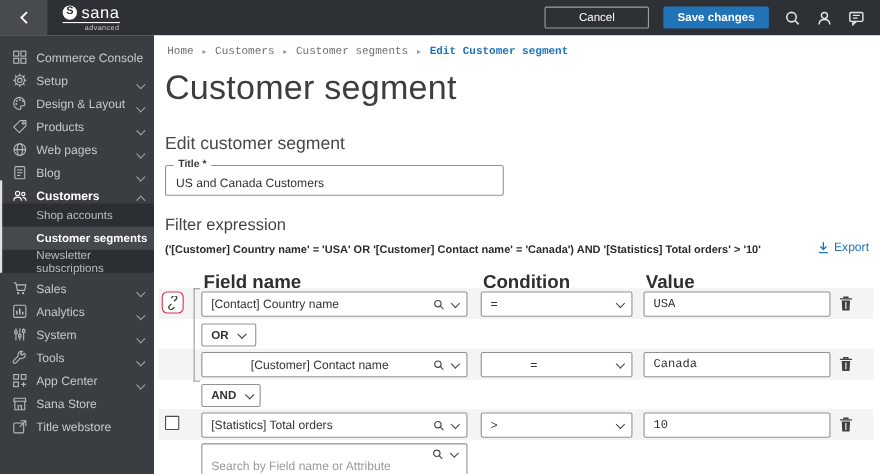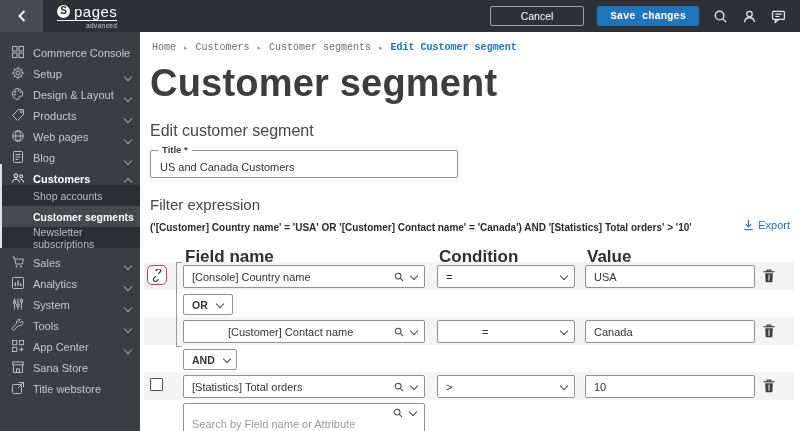--- a/index.html
+++ b/index.html
@@ -8,21 +8,21 @@
   
   .topbar{position:absolute;top:0;left:0;width:800px;height:32px;background:#2d3135;display:flex;align-items:center;z-index:5;}
   .back-btn{width:43px;height:32px;background:#474a4f;display:flex;align-items:center;justify-content:center;cursor:pointer;flex:none;}
   .logo{display:flex;flex-direction:column;margin-left:14px;}
   .logo-main{display:flex;align-items:center;gap:4px;border-bottom:1px solid #fff;padding-bottom:1px;}
   .logo-s{width:13px;height:13px;border-radius:50%;background:#fff;color:#2d3135;font-weight:bold;font-size:10px;display:flex;align-items:center;justify-content:center;line-height:1;}
   .logo-word{color:#fff;font-size:15px;letter-spacing:.5px;line-height:1;}
   .logo-sub{color:#c9ccce;font-size:6.5px;align-self:flex-end;letter-spacing:.4px;margin-top:1px;}
   .topbar-right{margin-left:auto;display:flex;align-items:center;gap:13px;padding-right:14px;}
   .btn-cancel{border:1px solid #9aa0a6;color:#fff;font-size:10.5px;padding:3px 30px;border-radius:2px;background:transparent;cursor:pointer;font-family:inherit;}
-  .btn-save{background:#2274b9;color:#fff;font-size:10.5px;font-weight:600;padding:4px 13px;border-radius:2px;border:none;cursor:pointer;font-family:Liberation Mono, monospace;}
+  .btn-save{background:#2274b9;color:#fff;font-size:10.5px;font-weight:600;padding:4px 13px;border-radius:2px;border:none;cursor:pointer;font-family:Liberation Sans, sans-serif;}
   .tb-icon{width:16px;height:16px;display:flex;align-items:center;justify-content:center;cursor:pointer;}
 
   
   .sidebar{position:absolute;top:32px;left:0;width:140px;bottom:0;background:#3a3e43;}
   .nav{position:absolute;top:6px;left:0;right:0;}
   .nav-item{height:21px;display:flex;align-items:flex-end;padding:0 9px 0 11px;color:#c6c9cb;font-size:11px;cursor:pointer;box-sizing:border-box;}
   .nav-item .icon{width:14px;height:14px;margin-right:8px;flex:none;display:flex;align-items:center;justify-content:center;}
   .nav-item .label{flex:1;white-space:nowrap;overflow:hidden;}
   .nav-item.active{color:#fff;font-weight:bold;}
   .chev{width:5px;height:5px;border-right:1.2px solid #9ea2a6;border-bottom:1.2px solid #9ea2a6;transform:rotate(45deg);margin-top:-2px;flex:none;}
@@ -31,21 +31,21 @@
   .submenu-item{height:21px;display:flex;align-items:center;padding-left:33px;font-size:10.5px;color:#b9bcbe;cursor:pointer;}
   .submenu-item.active{background:#45494e;color:#fff;font-weight:bold;}
   .accent-strip{position:absolute;left:0;top:132px;width:2px;height:84px;background:#dfe1e2;z-index:2;}
 
   
   .content{position:absolute;left:140px;top:32px;width:660px;bottom:0;background:#fff;}
   .crumbs{position:absolute;top:10px;left:12px;display:flex;align-items:center;gap:8px;font-size:10px;color:#6f6f6f;}
   .crumb{cursor:pointer;font-family:Liberation Mono, monospace;}
   .crumb-sep{color:#9a9a9a;font-size:7px;line-height:1;}
   .crumb.current{color:#2274b9;font-weight:bold;cursor:default;}
-  .page-title{position:absolute;top:30px;left:10px;margin:0;font-size:38px;font-weight:700;color:#3d3d3d;letter-spacing:.2px;}
+  .page-title{position:absolute;top:30px;left:10px;margin:0;font-size:31px;font-weight:400;color:#3d3d3d;letter-spacing:.2px;}
   .section-title{position:absolute;top:90px;left:10px;margin:0;font-size:16px;font-weight:400;color:#474747;}
 
   .title-field{position:absolute;top:118px;left:10px;width:308px;height:28px;border:1px solid #8f9397;border-radius:2px;box-sizing:border-box;background:#fff;}
   .title-field .flabel{position:absolute;top:-7px;left:7px;background:#fff;padding:0 4px;font-size:9.5px;font-weight:bold;color:#3c3c3c;line-height:1.2;}
   .title-input{position:absolute;inset:0;border:none;outline:none;background:transparent;font-size:11px;color:#333;padding:6px 0 0 9px;font-family:inherit;width:100%;box-sizing:border-box;}
 
   .filter-heading{position:absolute;top:164px;left:10px;margin:0;font-size:15px;font-weight:400;color:#454545;}
   .expression{position:absolute;top:190px;left:10px;font-size:10px;font-weight:bold;color:#2b2b2b;white-space:nowrap;}
   .export-link{position:absolute;top:187px;right:10px;display:flex;align-items:center;gap:4px;color:#2274b9;font-size:11px;cursor:pointer;}
 
@@ -56,21 +56,21 @@
   .band{position:absolute;left:4px;width:650px;height:28px;background:#f4f4f5;}
   .band.b1{top:17px;} .band.b2{top:72px;} .band.b3{top:127px;}
 
   .cb{position:absolute;height:23px;background:#fff;border:1px solid #8f9397;border-radius:2px;display:flex;align-items:center;box-sizing:border-box;font-size:11px;color:#333;padding:0 7px 0 8px;cursor:pointer;}
   .cb .txt{flex:1;white-space:nowrap;overflow:hidden;}
   .cb .mag{display:flex;margin-right:7px;}
   .chev2{width:5px;height:5px;border-right:1.2px solid #4a4a4a;border-bottom:1.2px solid #4a4a4a;transform:rotate(45deg);margin-top:-2px;flex:none;}
   .cb-field{left:43px;width:242px;}
   .cb-cond{left:297px;width:138px;}
   .r1{top:20px;} .r2{top:75px;padding-left:44px;} .r3{top:130px;}
-  .val-input{position:absolute;left:445px;width:170px;height:23px;border:1px solid #8f9397;border-radius:2px;box-sizing:border-box;font-size:11px;color:#333;padding:0 6px 0 8px;font-family:Liberation Sans, sans-serif;outline:none;}
+  .val-input{position:absolute;left:445px;width:170px;height:23px;border:1px solid #8f9397;border-radius:2px;box-sizing:border-box;font-size:11px;color:#333;padding:0 6px 0 8px;font-family:Liberation Mono, monospace;outline:none;}
   .vi1{top:20px;} .vi2{top:75px;} .vi3{top:130px;}
   .trash{position:absolute;left:621px;width:16px;height:18px;background:none;border:none;padding:0;cursor:pointer;display:flex;align-items:center;justify-content:center;}
   .t1{top:22px;} .t2{top:77px;} .t3{top:132px;}
 
   .op{position:absolute;left:43px;height:21px;border:1px solid #8f9397;border-radius:2px;background:#fff;display:flex;align-items:center;gap:9px;padding:0 8px;font-size:10.5px;font-weight:600;color:#333;box-sizing:border-box;cursor:pointer;}
   .op1{top:49px;width:50px;} .op2{top:104px;width:54px;}
 
   .bracket{position:absolute;left:36px;top:17px;width:5px;height:83px;border-left:1px solid #9a9a9a;border-top:1px solid #9a9a9a;border-bottom:1px solid #9a9a9a;}
   .unlink-btn{position:absolute;left:7px;top:20px;width:20px;height:20px;border:1.5px solid #cf3650;border-radius:5px;background:#fff;display:flex;align-items:center;justify-content:center;box-sizing:border-box;cursor:pointer;padding:0;}
   .row-checkbox{position:absolute;left:10px;top:133px;width:11px;height:11px;border:1px solid #4c4c4c;border-radius:1px;background:#fff;cursor:pointer;}
@@ -86,21 +86,21 @@
 
   <div class="topbar">
     <div class="back-btn">
       <svg width="8" height="12" viewBox="0 0 8 12">
           <path d="M6.5 1 L1.5 6 L6.5 11" stroke="#fff" stroke-width="1.8" fill="none"></path>
         </svg>
     </div>
     <div class="logo">
       <div class="logo-main">
         <span class="logo-s">S</span>
-        <span class="logo-word">pages</span>
+        <span class="logo-word">sana</span>
       </div>
       <span class="logo-sub">advanced</span>
     </div>
     <div class="topbar-right">
       <button class="btn-cancel">Cancel</button>
       <button class="btn-save">Save changes</button>
       <span class="tb-icon">
         <svg width="15" height="15" viewBox="0 0 16 16">
             <circle cx="7" cy="7" r="4.6" stroke="#e2e4e6" stroke-width="1.5" fill="none"></circle>
             <path d="M10.5 10.5 L14 14" stroke="#e2e4e6" stroke-width="1.5"></path>
@@ -347,21 +347,21 @@
       <div class="band b3"></div>
 
       <button class="unlink-btn">
         <svg width="13" height="13" viewBox="0 0 14 14">
             <path d="M5.6 8.4l-2.1 2.1a2.3 2.3 0 0 0 3.25 3.25l2.1-2.1M8.4 5.6l2.1-2.1A2.3 2.3 0 0 0 7.25.25l-2.1 2.1" transform="scale(0.93)" stroke="#3f3f3f" stroke-width="1.4" fill="none"></path>
           </svg>
       </button>
       <div class="bracket"></div>
 
       <div class="cb cb-field r1">
-        <span class="txt">[Console] Country name</span>
+        <span class="txt">[Contact] Country name</span>
         <span class="mag">
             <svg width="10" height="10" viewBox="0 0 11 11">
               <circle cx="4.5" cy="4.5" r="3.2" stroke="#4a4a4a" stroke-width="1.2" fill="none"></circle>
               <path d="M7 7l3 3" stroke="#4a4a4a" stroke-width="1.2"></path>
             </svg>
           </span>
         <span class="chev2"></span>
       </div>
       <div class="cb cb-cond r1">
         <span class="txt">=</span>

